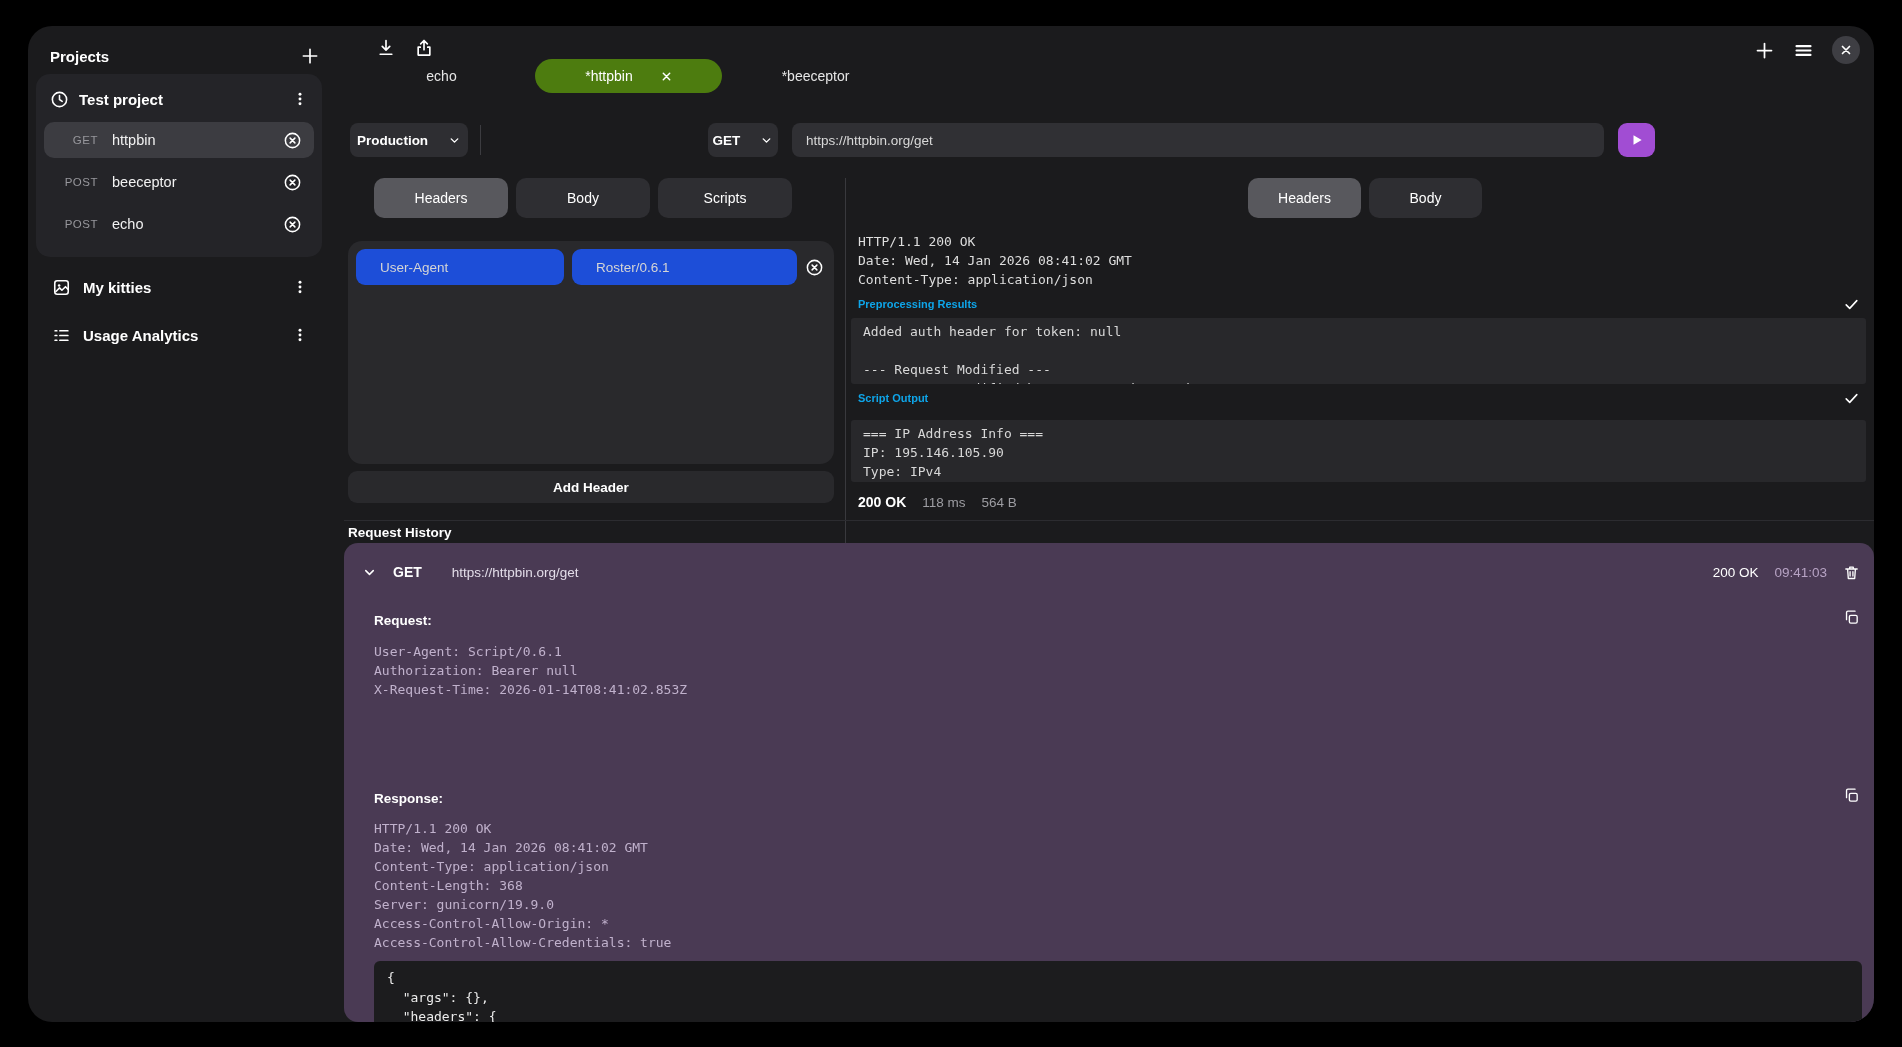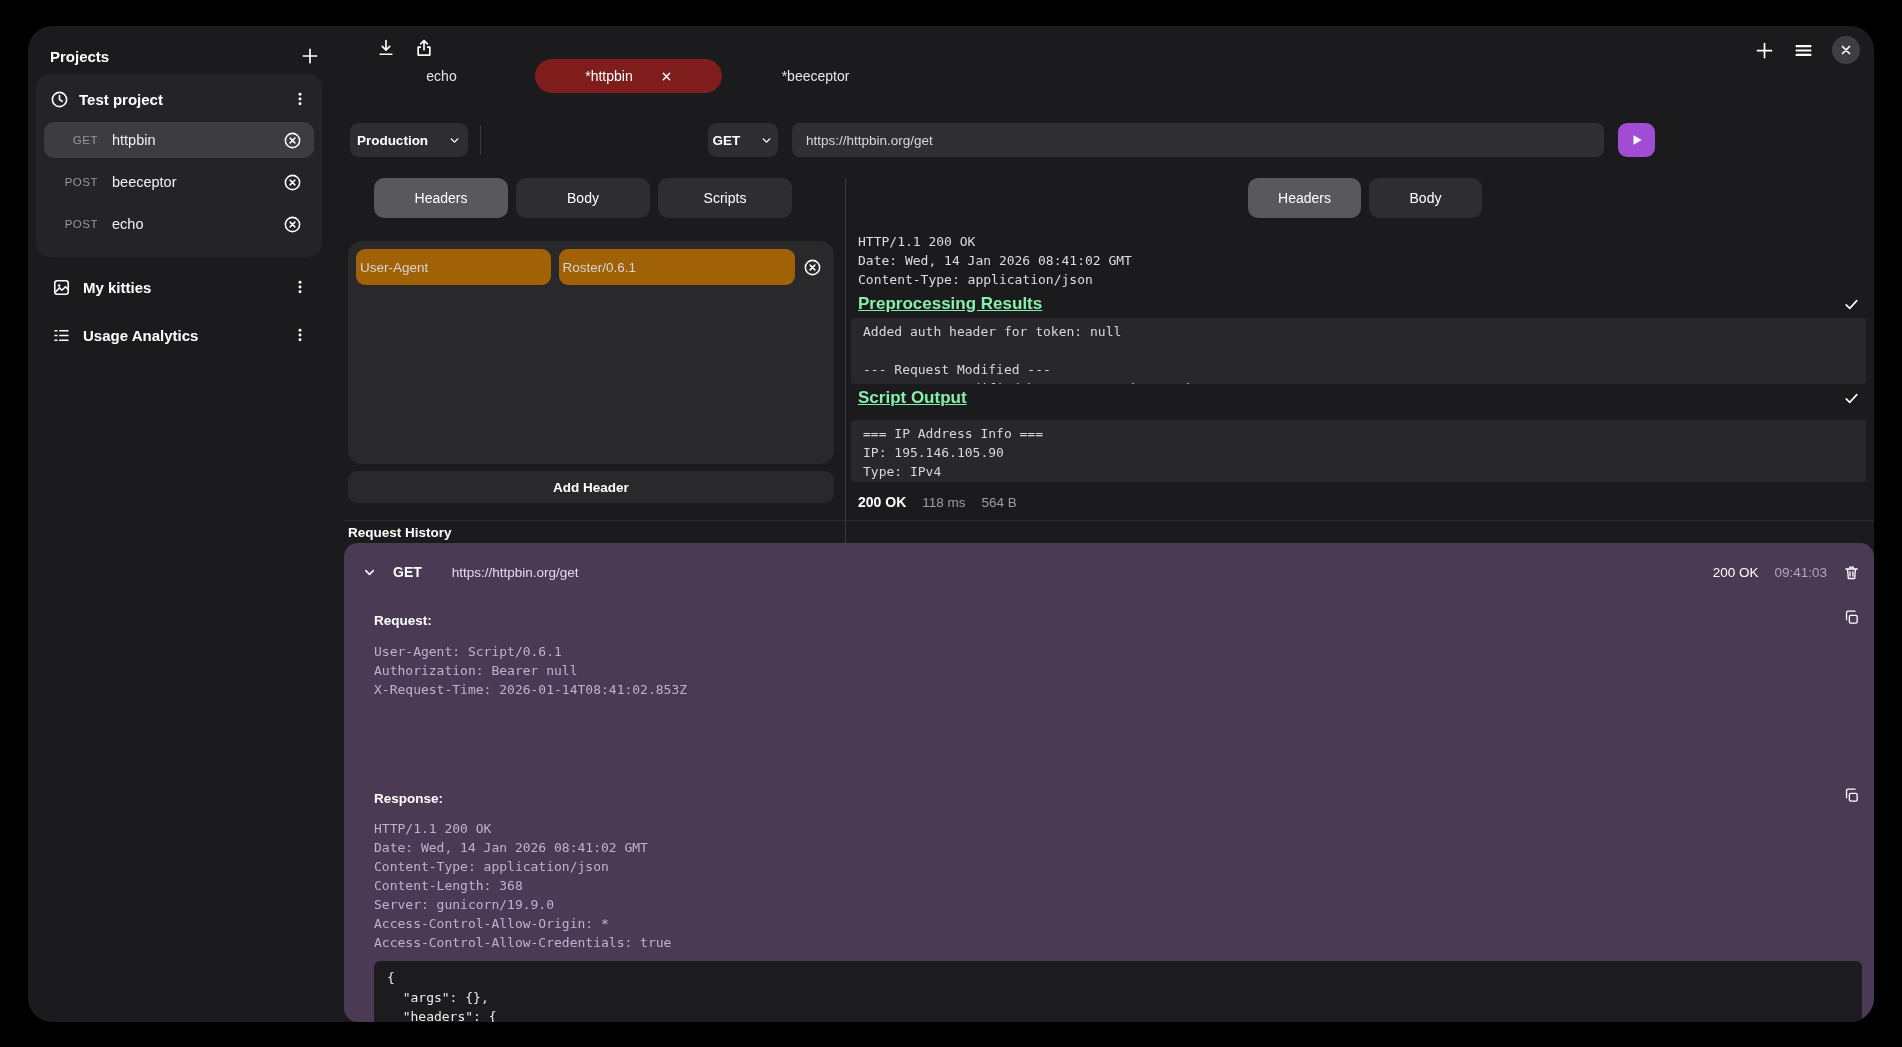--- a/index.html
+++ b/index.html
@@ -23,21 +23,21 @@
   .sb-row{position:absolute;left:8px;width:286px;height:34px;display:flex;align-items:center;gap:12px;padding:0 14px 0 16px;box-sizing:border-box;}
   .sb-row-name{font-size:15px;font-weight:700;color:#fff;flex:1;}
   
   .main{position:absolute;left:316px;top:0;width:1530px;height:100%;}
   .tb-left{position:absolute;left:32px;top:12px;display:flex;gap:18px;align-items:center;color:#fff;}
   .tb-right{position:absolute;right:14px;top:10px;display:flex;gap:18px;align-items:center;color:#fff;}
   .circle-btn{width:28px;height:28px;border-radius:50%;background:#3e3e43;display:flex;align-items:center;justify-content:center;}
   .file-tabs{position:absolute;left:4px;top:33px;display:flex;}
   .file-tab{width:187px;height:34px;display:flex;align-items:center;justify-content:center;gap:28px;
     color:#e6e6e6;font-size:14px;cursor:pointer;}
-  .file-tab.active{background:#7f1d1d;border-radius:17px;color:#fff;align-items:center;}
+  .file-tab.active{background:#4d7c0f;border-radius:17px;color:#fff;align-items:center;}
   .tab-close{font-size:13px;color:#fff;}
   
   .req-bar{position:absolute;left:6px;top:97px;right:0;height:34px;}
   .pill-btn{height:34px;background:#2e2e32;border-radius:8px;display:flex;align-items:center;justify-content:center;
     gap:20px;color:#fff;font-size:13.5px;font-weight:700;box-sizing:border-box;}
   .env-btn{position:absolute;left:0;width:118px;}
   .vdiv{position:absolute;left:130px;top:2px;width:1px;height:30px;background:#3c3c40;}
   .method-btn{position:absolute;left:358px;width:70px;}
   .url-input{position:absolute;left:442px;width:812px;height:34px;background:#303034;border:none;border-radius:8px;
     padding:0 14px;color:#d9d9d9;font-size:13.5px;box-sizing:border-box;outline:none;font-family:"Liberation Sans",sans-serif;}
@@ -47,32 +47,32 @@
   .seg{width:134px;height:40px;border-radius:10px;background:#2e2e32;color:#fff;font-size:14px;font-weight:400;
     display:flex;align-items:center;justify-content:center;cursor:pointer;}
   .seg.active{background:#58585d;}
   .req-tabs{position:absolute;left:30px;top:152px;display:flex;gap:8px;}
   .resp-tabs{position:absolute;left:904px;top:152px;display:flex;gap:8px;}
   .resp-tabs .seg{width:113px;}
   
   .hdr-card{position:absolute;left:4px;top:215px;width:486px;height:223px;background:#29292c;border-radius:14px;
     padding:8px;box-sizing:border-box;}
   .hdr-row{display:flex;align-items:center;gap:8px;}
-  .hdr-input{height:36px;background:#a16207;border:none;border-radius:9px;padding:0 4px;color:#d5d5d5;
+  .hdr-input{height:36px;background:#1d4ed8;border:none;border-radius:9px;padding:0 24px;color:#d5d5d5;
     font-size:13.5px;box-sizing:border-box;outline:none;font-family:"Liberation Sans",sans-serif;}
   .hdr-key{width:208px;}.hdr-val{width:253px;}
   .add-hdr{position:absolute;left:4px;top:445px;width:486px;height:32px;background:#29292c;border-radius:9px;
     color:#fff;font-size:13.5px;font-weight:700;display:flex;align-items:center;justify-content:center;cursor:pointer;}
   
   .resp-divider{position:absolute;left:501px;top:152px;width:1px;height:368px;background:#39393d;}
   .resp-pre{position:absolute;left:514px;top:206px;width:1000px;height:55px;overflow:hidden;}
   .mline{font-size:13px;line-height:19px;color:#dedede;white-space:pre;}
   .section-hdr{position:absolute;left:502px;width:1028px;height:28px;display:flex;align-items:center;
     padding:0 14px 0 12px;box-sizing:border-box;}
-  .section-title{font-size:17px;font-weight:700;color:#86efac;flex:1;text-decoration:underline;}
+  .section-title{font-size:11px;font-weight:700;color:#0ea5e9;flex:1;}
   .out-box{position:absolute;left:507px;width:1015px;background:#28282b;border-radius:3px;overflow:hidden;
     padding:4px 12px;box-sizing:border-box;}
   .out-box .mline{color:#d8d8d8;}
   .status-row{position:absolute;left:514px;top:468px;display:flex;gap:16px;align-items:baseline;}
   .status-code{font-size:14px;font-weight:700;color:#fff;}
   .status-dim{font-size:13.5px;color:#9d9da2;}
   
   .hist-divider{position:absolute;left:0;right:0;top:494px;height:1px;background:#2c2c30;}
   .hist-title{position:absolute;left:4px;top:499px;font-size:13.5px;font-weight:700;color:#fff;}
   .hist-card{position:absolute;left:0;top:517px;width:1530px;bottom:0;background:#4a3a54;border-radius:14px;}

